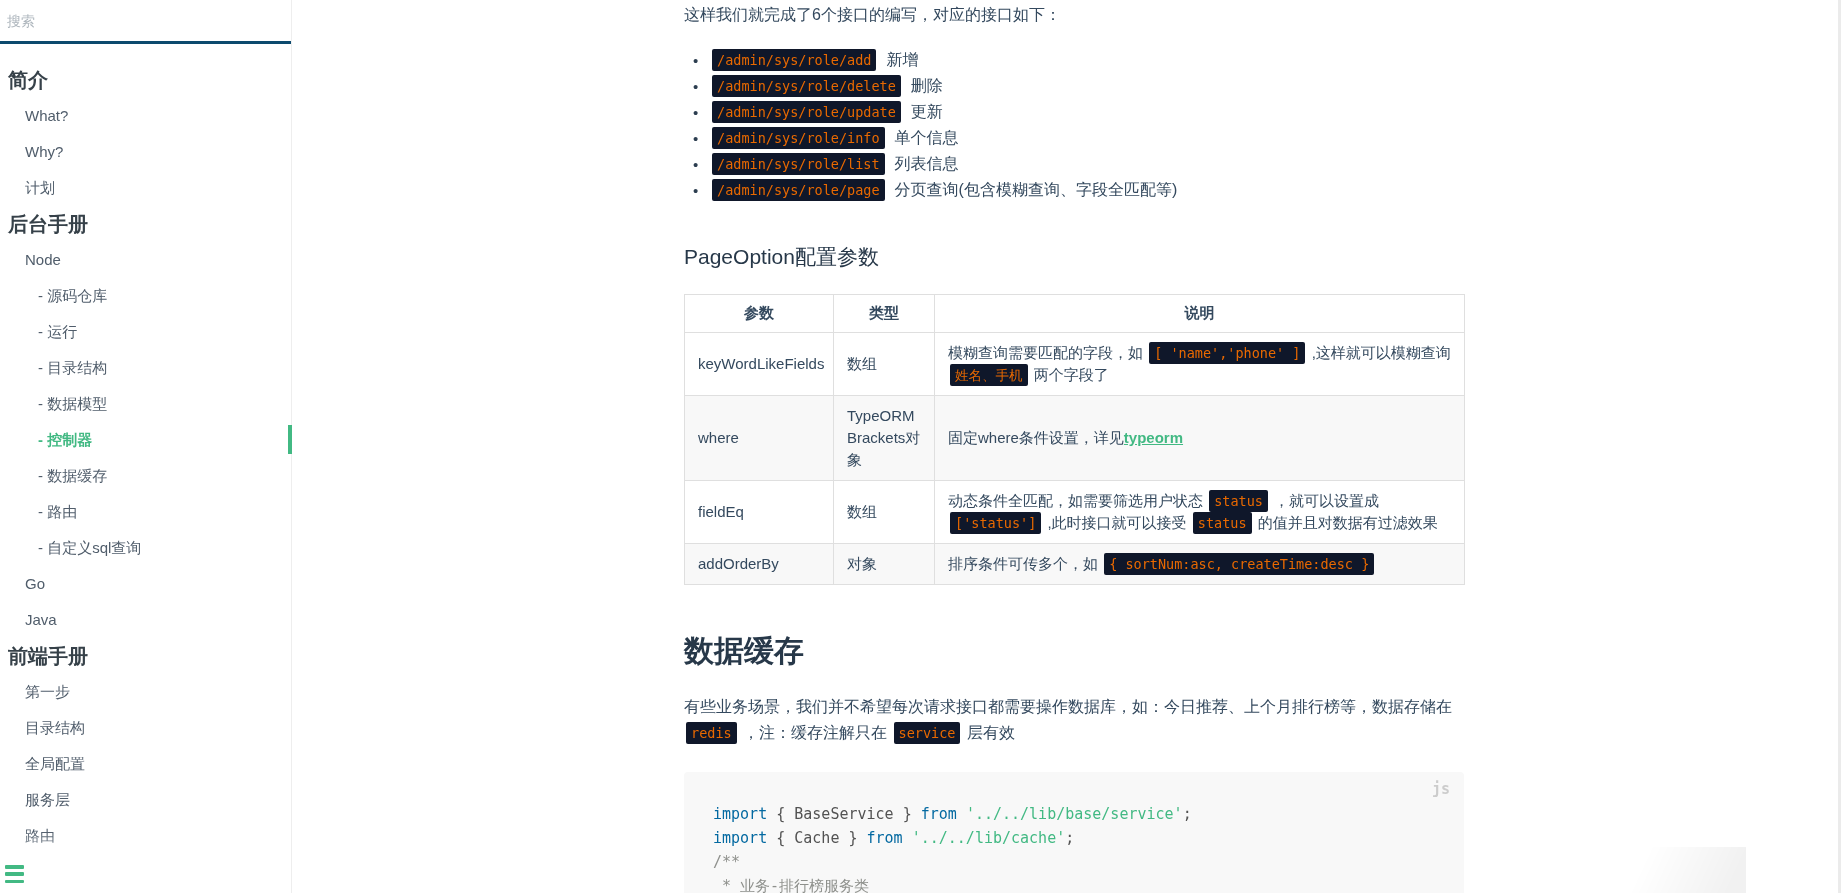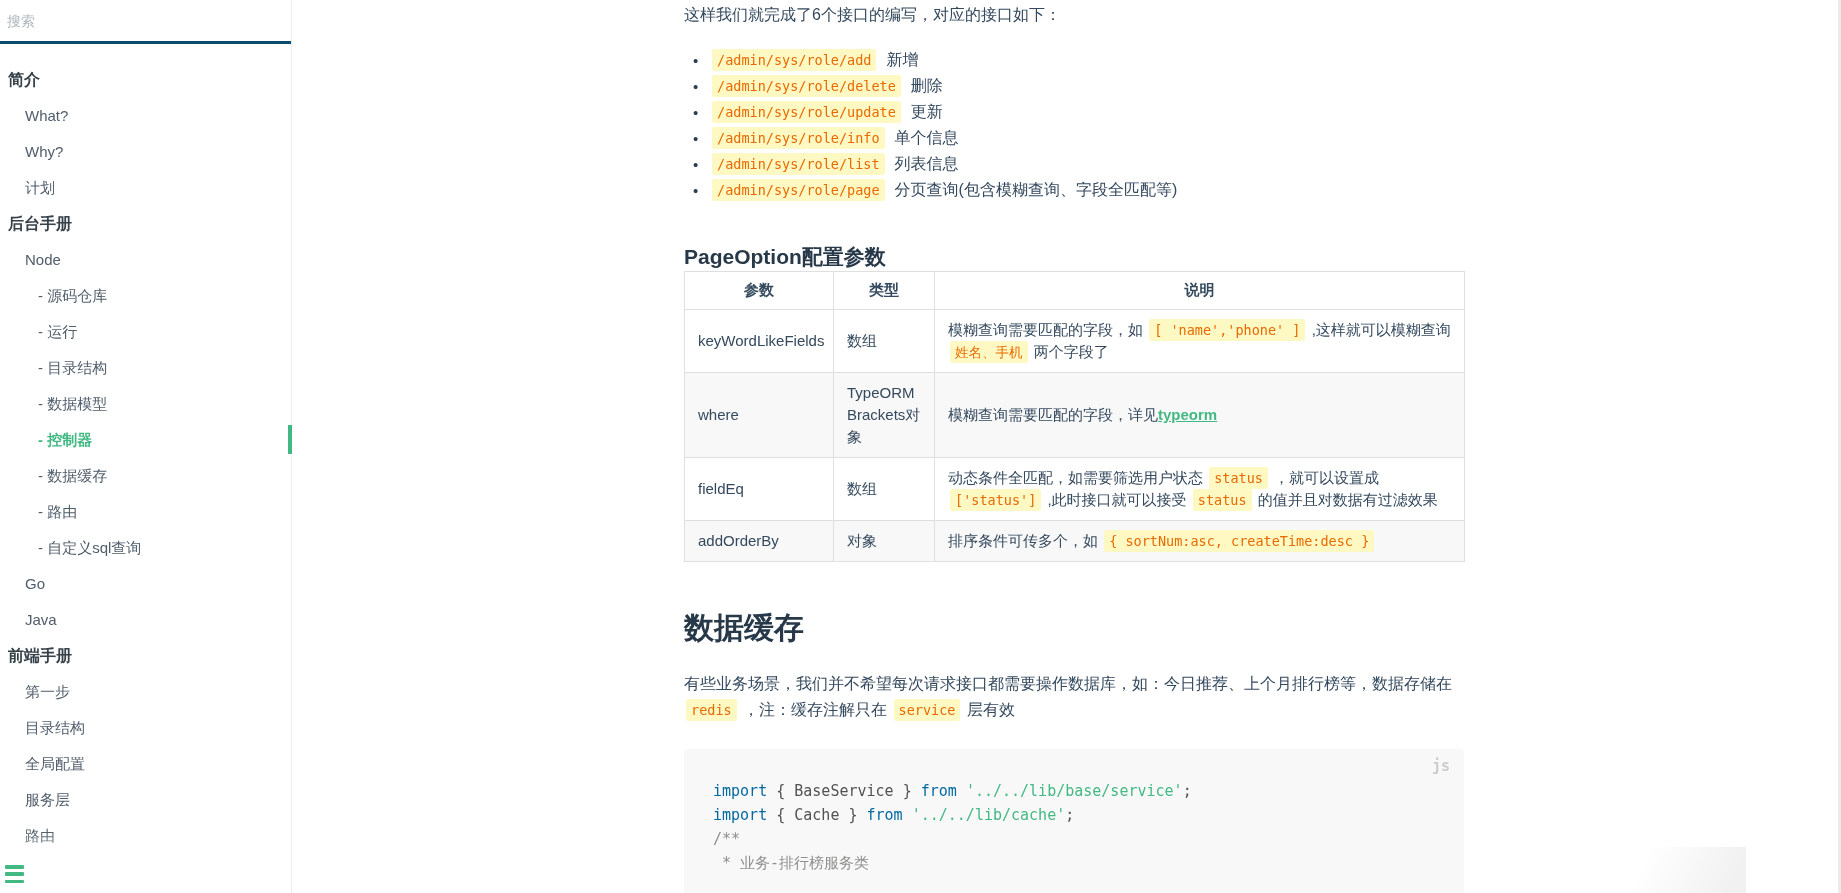--- a/index.html
+++ b/index.html
@@ -10,48 +10,48 @@
   .sidebar { position:fixed; left:0; top:0; width:292px; height:893px;
     background:#fff; border-right:1px solid #eee; z-index:5; }
   .search-box { height:44px; border-bottom:3px solid #0c4a6e; display:flex; align-items:center; }
   .search-box input { border:none; outline:none; width:100%; font-size:14px;
     padding:0 0 0 7px; color:#666; background:transparent;
     font-family:"Liberation Sans","DejaVu Sans",sans-serif; }
   .search-box input::placeholder { color:#aeb6bd; opacity:1; }
   .nav { padding-top:18px; }
   .nav-row { height:36px; line-height:36px; font-size:15px; color:#505d6b;
     white-space:nowrap; cursor:pointer; position:relative; }
-  .nav-row.lv0 { padding-left:8px; font-weight:bold; font-size:16px; color:#364149; cursor:default; }
+  .nav-row.lv0 { padding-left:8px; font-weight:bold; font-size:20px; color:#364149; cursor:default; }
   .nav-row.lv1 { padding-left:25px; }
   .nav-row.lv2 { padding-left:38px; }
   .nav-row.active { color:#42b983; font-weight:bold; }
   .active-bar { position:absolute; right:-1px; top:3px; width:4px; height:29px; background:#42b983; }
   .sidebar-fade { position:absolute; left:0; right:1px; bottom:0; height:62px;
     background:linear-gradient(to bottom, rgba(255,255,255,0), rgba(255,255,255,0.92) 75%);
     pointer-events:none; z-index:6; }
   .sidebar-toggle { position:absolute; left:5px; bottom:8px; width:26px; height:22px;
     z-index:7; cursor:pointer; display:flex; flex-direction:column; justify-content:space-between;
     padding:2px 0; background:transparent; border:none; }
   .sidebar-toggle span { display:block; width:19px; height:3.5px; background:#42b983; border-radius:1px; }
 
   
   .main { margin-left:292px; width:1549px; height:893px; position:relative; }
   .article { width:780px; margin-left:392px; padding-top:2px; }
   p.intro { font-size:16px; line-height:25px; }
   ul.endpoints { list-style:none; margin-top:20px; }
   ul.endpoints li { height:26px; display:flex; align-items:center; font-size:16px; }
   ul.endpoints li .dot { width:26px; text-align:left; padding-left:9px; font-size:15px; color:#2c3e50; }
   code.inline { font-family:"DejaVu Sans Mono","Liberation Mono",monospace;
-    font-size:13.5px; color:#e96900; background:#fef9c3; border-radius:2px;
+    font-size:13.5px; color:#e96900; background:#0f172a; border-radius:2px;
     padding:3px 5px; margin:0 2px; white-space:nowrap; }
   ul.endpoints li .ep-desc { margin-left:8px; }
 
-  h3.sub { margin-top:40px; font-size:21px; font-weight:bold; color:#273849; }
-
-  table.params { border-collapse:collapse; table-layout:fixed; width:780px; font-size:15px; }
+  h3.sub { margin-top:40px; font-size:21px; font-weight:normal; color:#273849; }
+
+  table.params { margin-top:23px; border-collapse:collapse; table-layout:fixed; width:780px; font-size:15px; }
   table.params col.c1 { width:149px; } table.params col.c2 { width:101px; } table.params col.c3 { width:530px; }
   table.params th { border:1px solid #dfdfdf; font-weight:bold; text-align:center;
     padding:9px 10px; color:#34495e; }
   table.params td { border:1px solid #dfdfdf; padding:9px 13px; line-height:22px; vertical-align:middle; }
   table.params tbody tr:nth-child(even) { background:#f8f8f8; }
   table.params a.doc-link { color:#42b983; font-weight:bold; text-decoration:underline; cursor:pointer; }
 
   h1.cache { margin-top:46px; font-size:30px; font-weight:bold; color:#273849; }
   p.cache-para { margin-top:22px; font-size:16px; line-height:26px; width:780px; }
 
@@ -168,21 +168,21 @@
       </thead>
       <tbody>
         <tr>
           <td>keyWordLikeFields</td>
           <td>数组</td>
           <td><span>模糊查询需要匹配的字段，如 </span><code class="inline">[ 'name','phone' ]</code><span> ,这样就可以模糊查询 </span><code class="inline">姓名、手机</code><span> 两个字段了</span></td>
         </tr>
         <tr>
           <td>where</td>
           <td>TypeORM Brackets对象</td>
-          <td><span>模糊查询需要匹配的字段，详见</span><a class="doc-link">typeorm</a></td>
+          <td><span>固定where条件设置，详见</span><a class="doc-link">typeorm</a></td>
         </tr>
         <tr>
           <td>fieldEq</td>
           <td>数组</td>
           <td><span>动态条件全匹配，如需要筛选用户状态 </span><code class="inline">status</code><span> ，就可以设置成 </span><code class="inline">['status']</code><span> ,此时接口就可以接受 </span><code class="inline">status</code><span> 的值并且对数据有过滤效果</span></td>
         </tr>
         <tr>
           <td>addOrderBy</td>
           <td>对象</td>
           <td><span>排序条件可传多个，如 </span><code class="inline">{ sortNum:asc, createTime:desc }</code></td>

